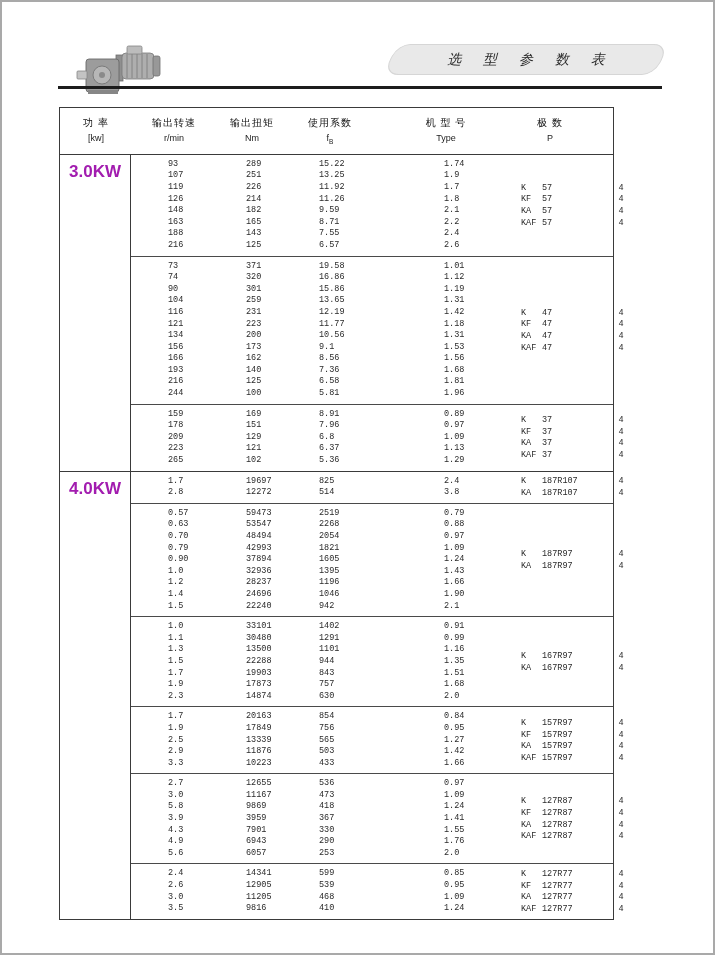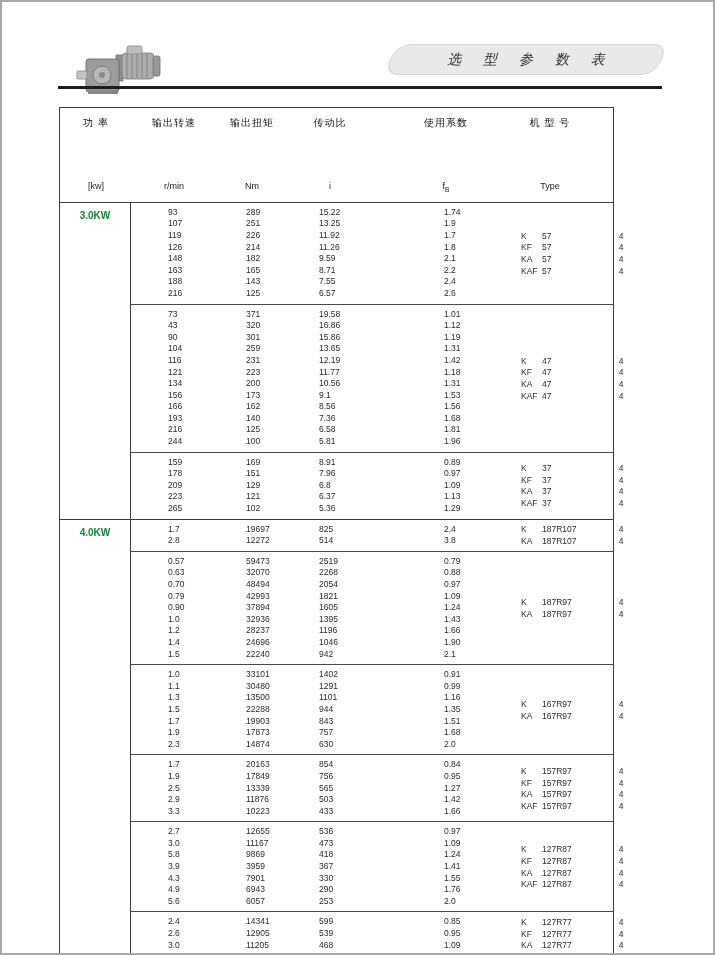--- a/index.html
+++ b/index.html
@@ -35,32 +35,32 @@
     position:absolute; left:57px; top:105px; width:555px;
     border:1.5px solid #3a3a3a;
     box-sizing:border-box;
   }
   .thead {
     display:grid; grid-template-columns:72px 84px 72px 84px 148px 60px 80px;
     padding:6px 0 5px 0;
   }
   .hcell { text-align:center; }
   .hcell .cn { font-size:10px; letter-spacing:1px; color:#111; line-height:17px; }
-  .hcell .un { font-size:9px; color:#222; line-height:15px;margin-top:48px; }
+  .hcell .un { font-size:9px; color:#222; line-height:15px; }
   .hcell sub { font-size:6.5px; }
 
   .group { display:flex; border-top:1.5px solid #3a3a3a; }
   .power-cell {
     width:71px; flex:0 0 71px;
     border-right:1px solid #3a3a3a;
-    font-weight:bold; font-size:10px; color:#15803d;
+    font-weight:bold; font-size:17px; color:#a21caf;
     text-align:center; padding-top:7px; box-sizing:border-box;
   }
   .blocks { flex:1; min-width:0; }
-  .block { display:flex; padding:4px 0; }
+  .block { display:flex; padding:4px 0;font-family:Liberation Mono, monospace; }
   .block + .block { border-top:1px solid #4a4a4a; }
 
   .nums {
     width:388px; flex:0 0 388px;
     display:grid; grid-template-columns:84px 72px 84px 148px;
     grid-auto-rows:11.6px;
     font-size:8.5px; color:#2a2a2a;
   }
   .cell { line-height:11.6px; white-space:nowrap; }
   .c0 { padding-left:37px; } .c1 { padding-left:31px; }
@@ -112,30 +112,30 @@
       </div>
       <div class="hcell">
         <div class="cn">输出转速</div>
         <div class="un">r/min</div>
       </div>
       <div class="hcell">
         <div class="cn">输出扭矩</div>
         <div class="un">Nm</div>
       </div>
       <div class="hcell">
-        <div class="cn">传动比</div>
-        <div class="un">i</div>
-      </div>
-      <div class="hcell">
         <div class="cn">使用系数</div>
         <div class="un"><span>f</span><sub>B</sub></div>
       </div>
       <div class="hcell">
         <div class="cn">机 型 号</div>
         <div class="un">Type</div>
+      </div>
+      <div class="hcell">
+        <div class="cn">极  数</div>
+        <div class="un">P</div>
       </div>
     </div>
 
     <div>
         <div class="group">
           <div class="power-cell">3.0KW</div>
           <div class="blocks">
             <div class="block">
               <div class="nums">
                 <div class="cell c0">93</div>
@@ -201,21 +201,21 @@
                   <div class="type-p">4</div>
                 </div>
               </div>
             </div>
             <div class="block">
               <div class="nums">
                 <div class="cell c0">73</div>
                 <div class="cell c1">371</div>
                 <div class="cell c2">19.58</div>
                 <div class="cell c3">1.01</div>
-                <div class="cell c0">43</div>
+                <div class="cell c0">74</div>
                 <div class="cell c1">320</div>
                 <div class="cell c2">16.86</div>
                 <div class="cell c3">1.12</div>
                 <div class="cell c0">90</div>
                 <div class="cell c1">301</div>
                 <div class="cell c2">15.86</div>
                 <div class="cell c3">1.19</div>
                 <div class="cell c0">104</div>
                 <div class="cell c1">259</div>
                 <div class="cell c2">13.65</div>
@@ -371,21 +371,21 @@
                 </div>
               </div>
             </div>
             <div class="block">
               <div class="nums">
                 <div class="cell c0">0.57</div>
                 <div class="cell c1">59473</div>
                 <div class="cell c2">2519</div>
                 <div class="cell c3">0.79</div>
                 <div class="cell c0">0.63</div>
-                <div class="cell c1">32070</div>
+                <div class="cell c1">53547</div>
                 <div class="cell c2">2268</div>
                 <div class="cell c3">0.88</div>
                 <div class="cell c0">0.70</div>
                 <div class="cell c1">48494</div>
                 <div class="cell c2">2054</div>
                 <div class="cell c3">0.97</div>
                 <div class="cell c0">0.79</div>
                 <div class="cell c1">42993</div>
                 <div class="cell c2">1821</div>
                 <div class="cell c3">1.09</div>

